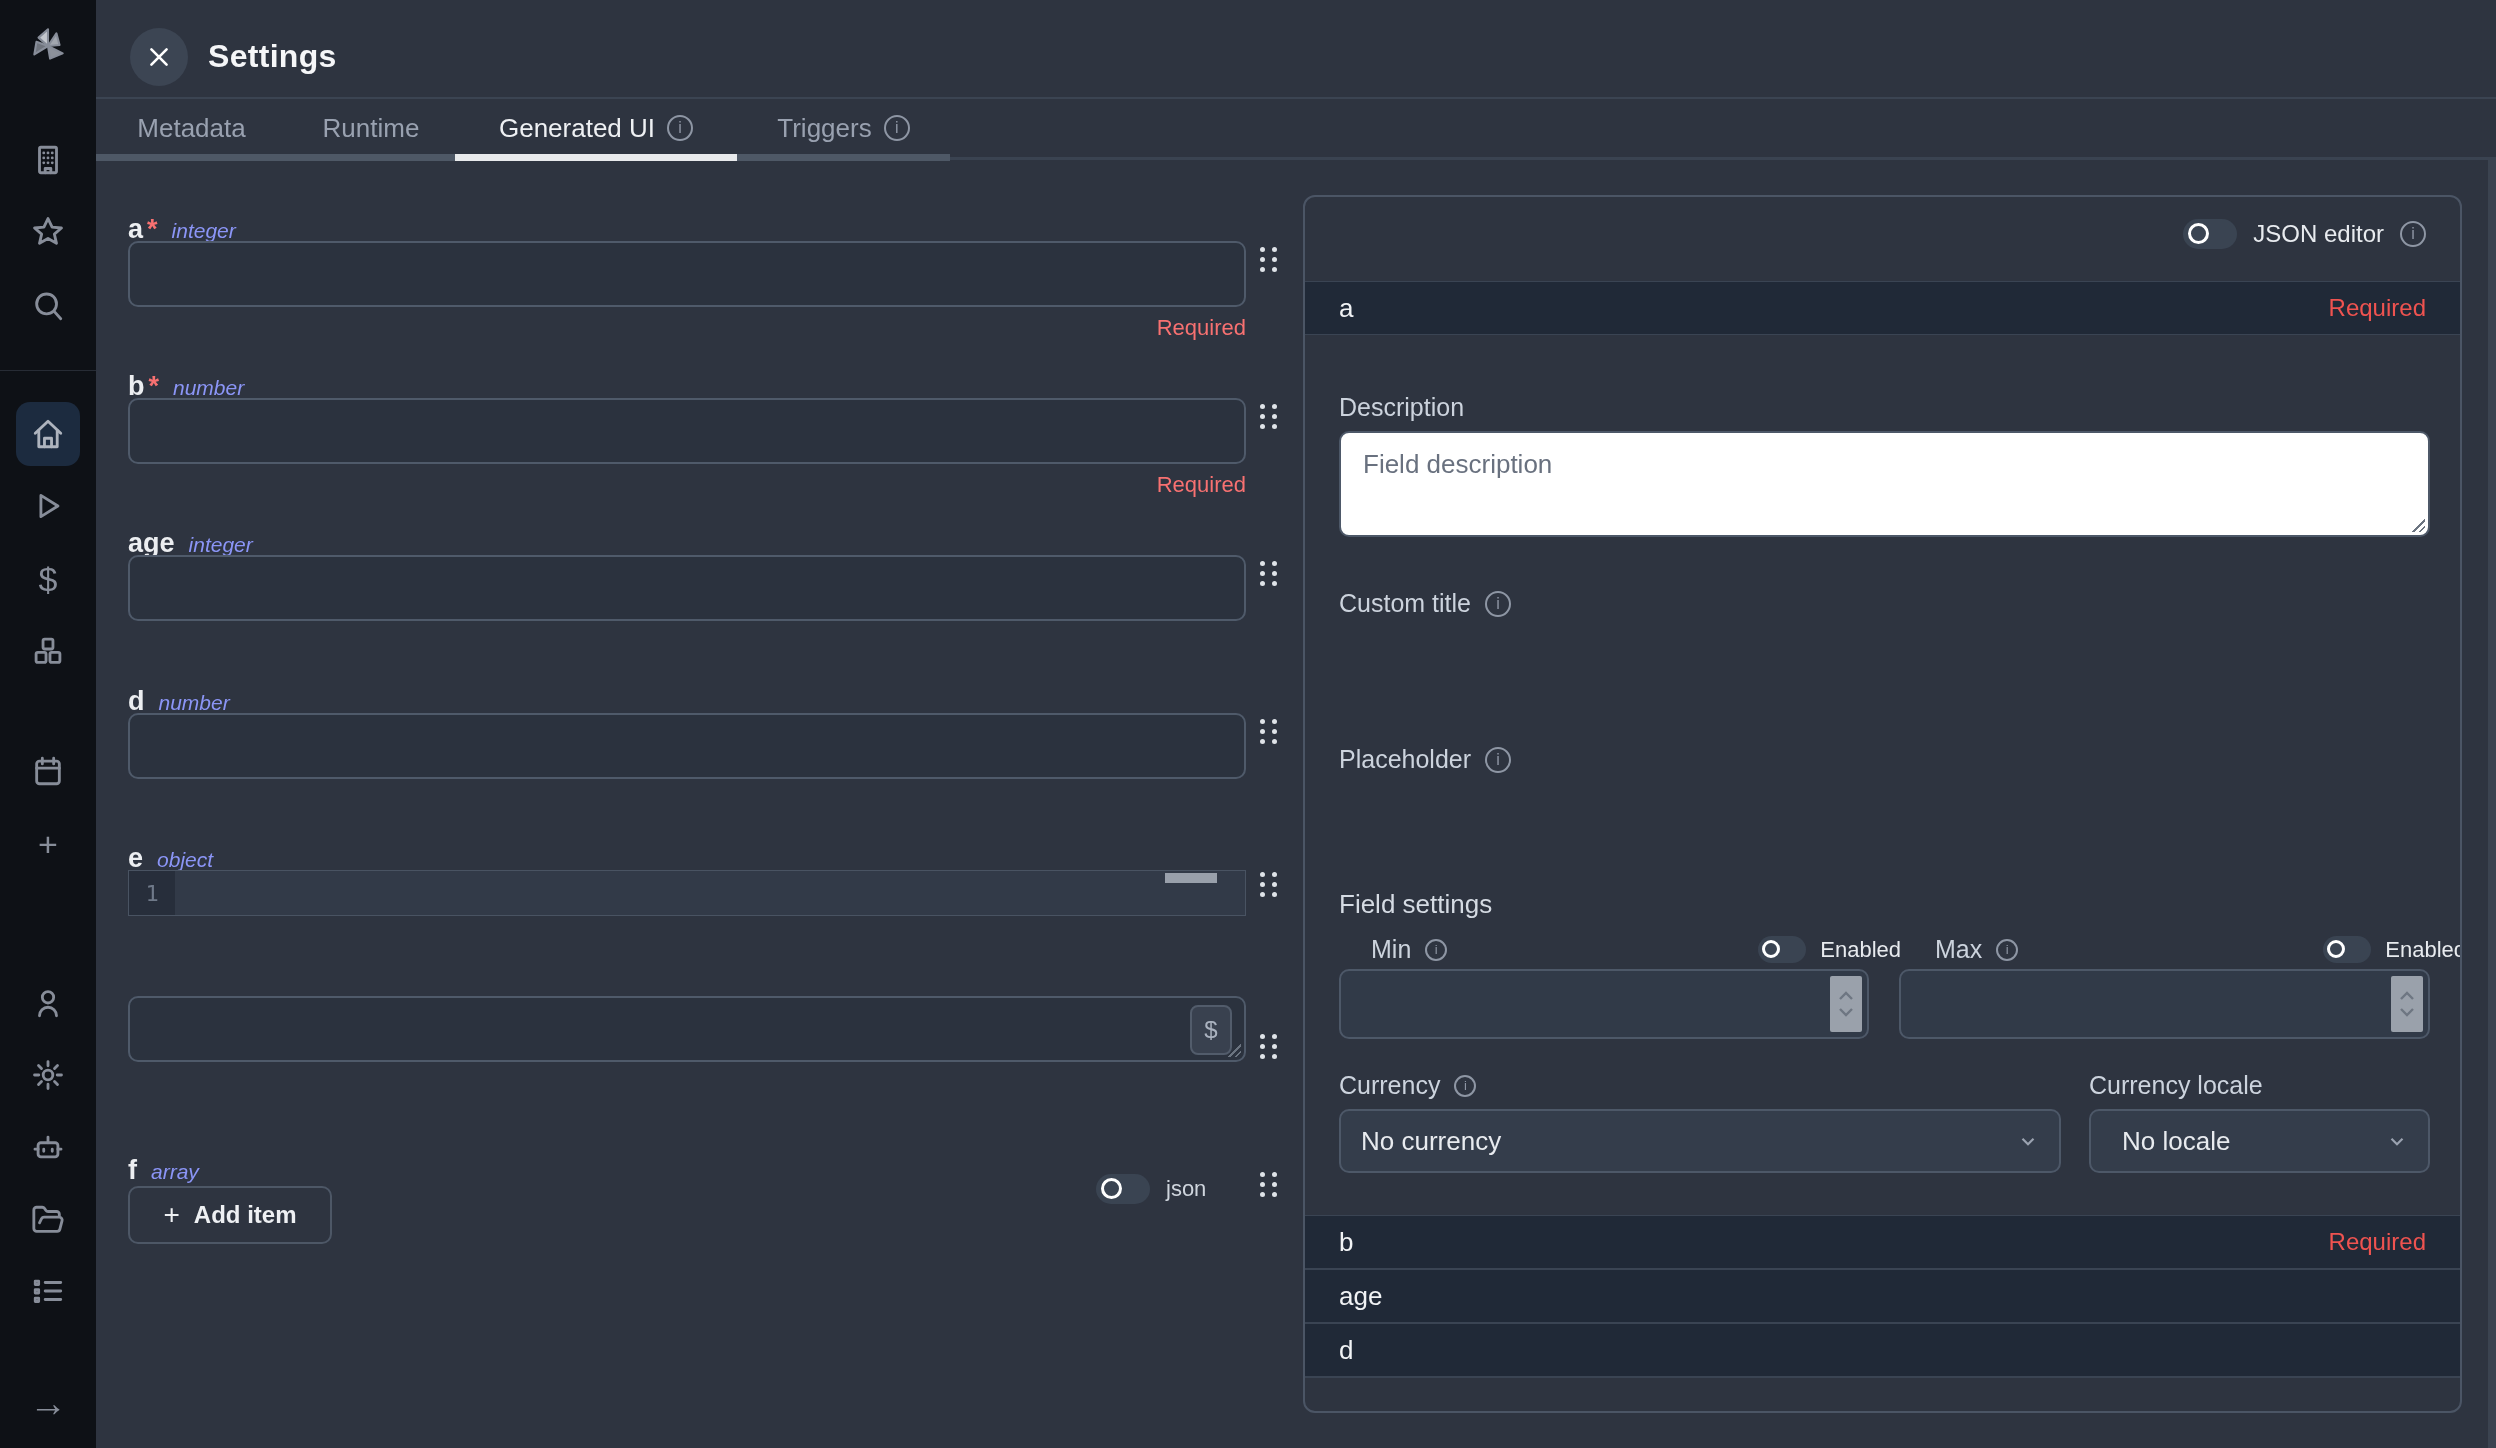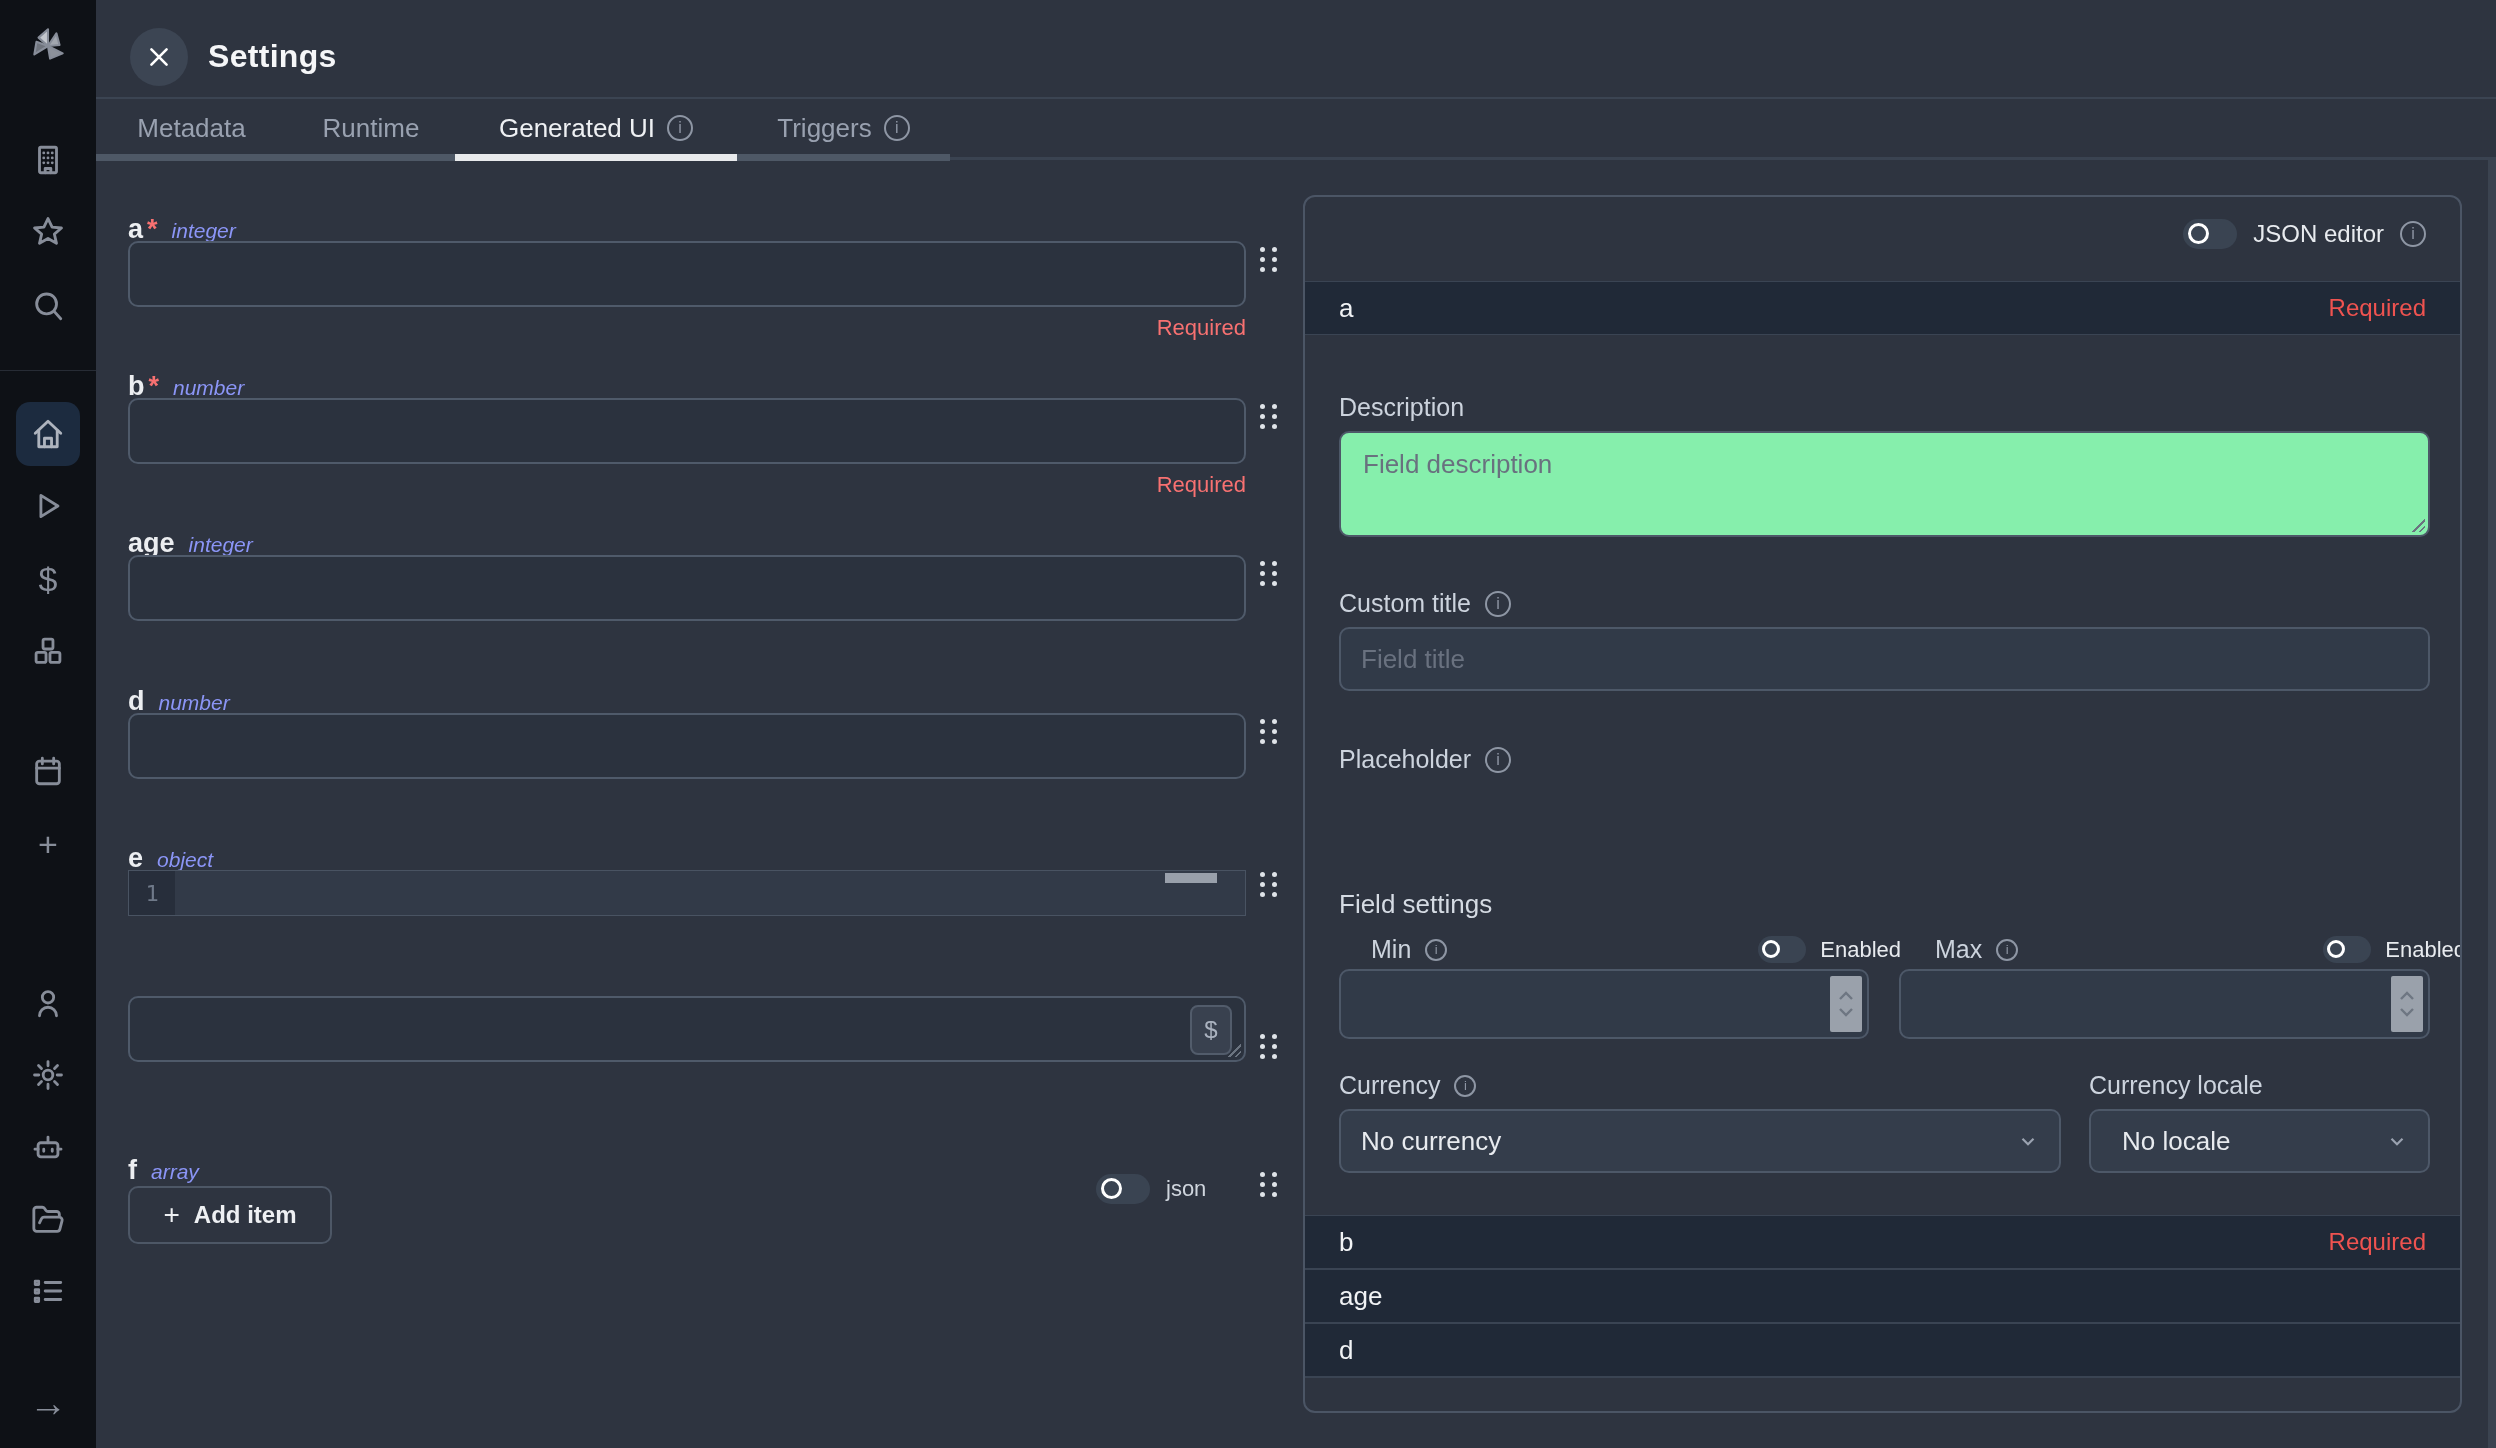--- a/index.html
+++ b/index.html
@@ -65,21 +65,21 @@
 
   
   #panel { position:absolute; left:1303px; top:195px; width:1159px; height:1218px; border:2px solid #4b5565; border-radius:12px; background:#2e3440; overflow:hidden; }
   #json-editor-row { position:absolute; right:34px; top:22px; display:flex; align-items:center; gap:16px; }
   #json-editor-row .lbl { font-size:24px; color:#e8ebef; }
   .prow { position:absolute; left:0; width:100%; height:54px; background:#202937; border-top:1px solid #3a4453; border-bottom:1px solid #3a4453; display:flex; align-items:center; justify-content:space-between; padding:0 34px; cursor:pointer; }
   .prow .rname { font-size:26px; color:#f1f3f5; }
   .prow .rbadge { font-size:24px; color:#ef5350; }
   .plabel { position:absolute; left:34px; font-size:25px; color:#ccd3dd; display:flex; align-items:center; gap:14px; }
   .pinput { position:absolute; left:34px; width:1091px; background:#313a48; border:2px solid #4d5868; border-radius:10px; color:#e8ebef; font-size:26px; padding:0 20px; outline:none; font-family:"Liberation Sans", sans-serif; }
-  .ptextarea { position:absolute; left:34px; width:1091px; background:#86efac; border:2px solid #4d5868; border-radius:10px; }
+  .ptextarea { position:absolute; left:34px; width:1091px; background:#ffffff; border:2px solid #4d5868; border-radius:10px; }
   .pinput::placeholder, .ph-text { color:#69717f; }
   .ph-text { position:absolute; left:22px; top:16px; font-size:26px; }
   .num-wrap { position:absolute; height:70px; background:#313a48; border:2px solid #4d5868; border-radius:10px; }
   .spinner { position:absolute; right:5px; top:5px; width:32px; height:56px; background:#9aa1ab; border-radius:2px; display:flex; flex-direction:column; align-items:center; justify-content:center; gap:6px; }
   .spinner svg { stroke:#6e7682; stroke-width:2.4; fill:none; }
   .mm-head { position:absolute; display:flex; align-items:center; justify-content:space-between;margin-left:32px; }
   .mm-left { display:flex; align-items:center; gap:14px; font-size:25px; color:#ccd3dd; }
   .mm-right { display:flex; align-items:center; gap:14px; }
   .mm-right .en { font-size:22px; color:#e8ebef; }
   .sel { position:absolute; height:64px; background:#343d4b; border:2px solid #4d5868; border-radius:10px; display:flex; align-items:center; justify-content:space-between; padding:0 20px; font-size:26px; color:#e8ebef; cursor:pointer; }
@@ -366,21 +366,20 @@
     </div>
     <div class="ptextarea" style="top:234px; height:106px;">
       <span class="ph-text">Field description</span>
       <div class="resize-corner"></div>
     </div>
 
     <div class="plabel" style="top:392px;">
       <span>Custom title</span>
       <span class="info-ic">i</span>
     </div>
-    <input class="pinput" style="top: 430px; height: 64px;" placeholder="Field title">
 
     <div class="plabel" style="top:548px;">
       <span>Placeholder</span>
       <span class="info-ic">i</span>
     </div>
 
     <div class="plabel" style="top:692px; font-size:26px; color:#d5dbe3;">
       <span>Field settings</span>
     </div>
 

